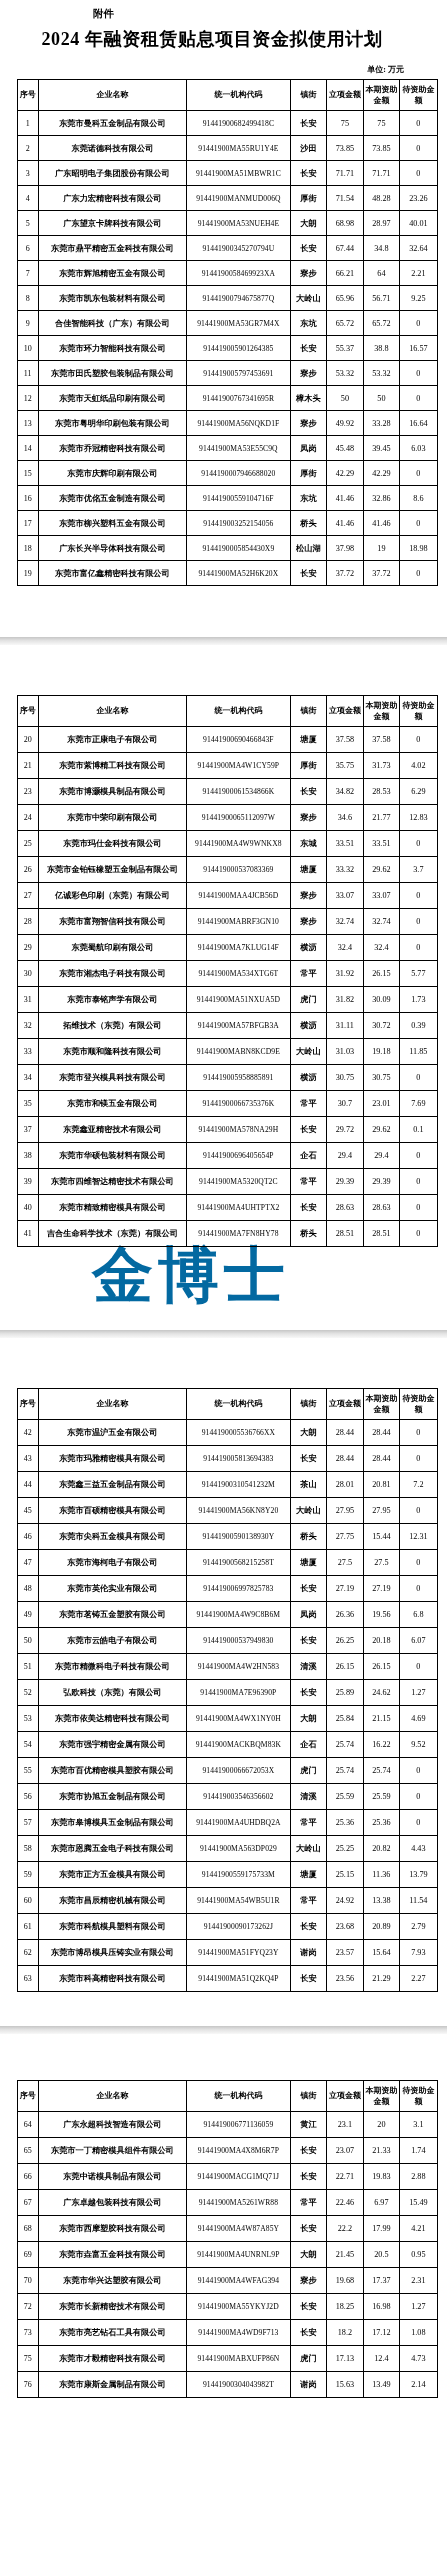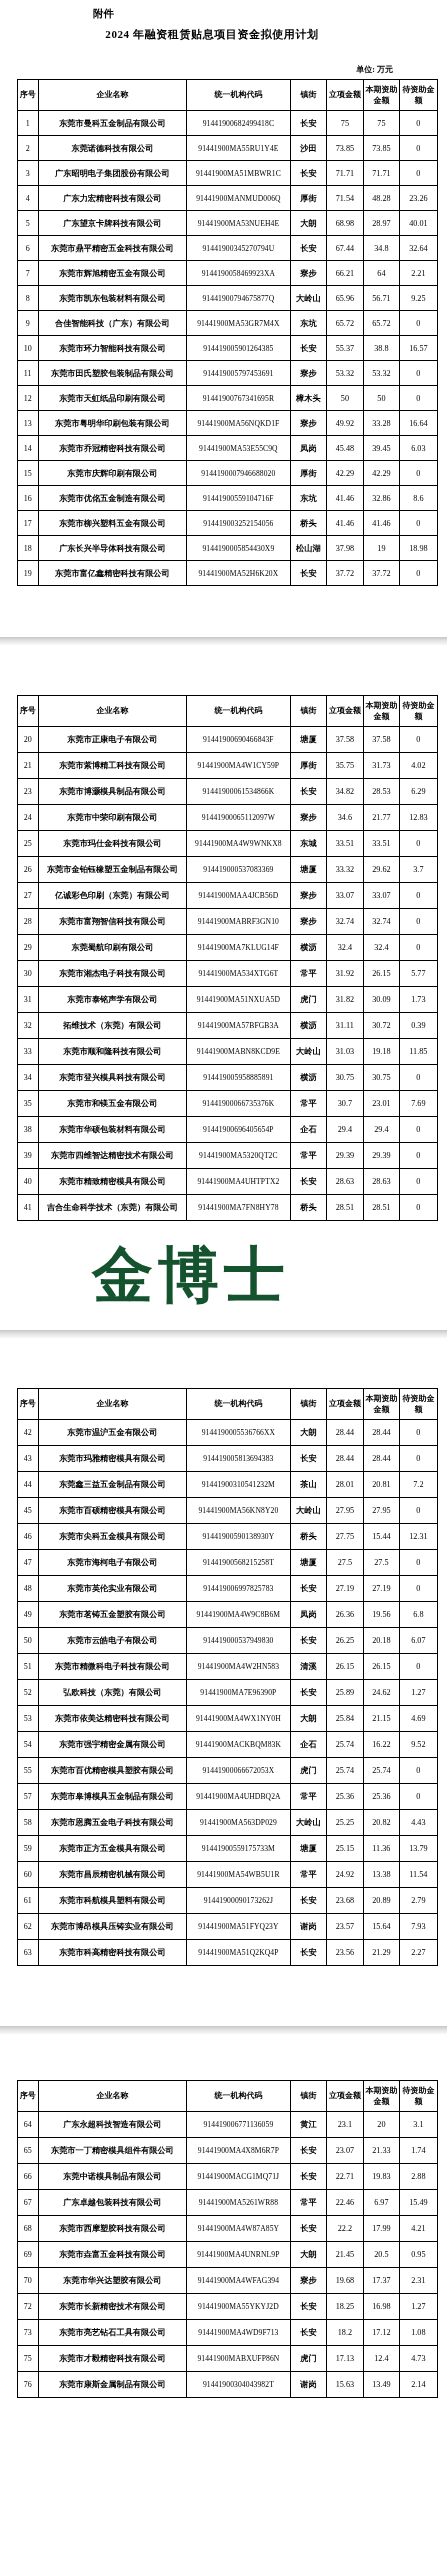--- a/index.html
+++ b/index.html
@@ -3,26 +3,26 @@
 <meta charset="utf-8">
 <style>
   html,body{margin:0;padding:0;}
   body{
     width:448px;height:2576px;position:relative;background:#ffffff;
     font-family:"Liberation Sans","DejaVu Sans",sans-serif;color:#000;
   }
   .attach{position:absolute;top:7.3px;left:57px;font-size:10.4px;font-weight:bold;
     font-family:"Liberation Serif","DejaVu Serif",serif;padding-left:36px;}
   .doc-title{position:absolute;top:27px;left:0;width:424px;text-align:center;
-    font-size:11px;font-weight:bold;font-family:"Liberation Serif","DejaVu Serif",serif;letter-spacing:0.6px;}
-  .unit-label{position:absolute;top:64px;right:55px;font-size:8px;font-weight:bold;
+    font-size:18px;font-weight:bold;font-family:"Liberation Serif","DejaVu Serif",serif;letter-spacing:0.6px;}
+  .unit-label{position:absolute;top:64px;right:44px;font-size:8px;font-weight:bold;
     font-family:"Liberation Serif","DejaVu Serif",serif;}
   .watermark{
     position:absolute;top:1245px;left:92px;z-index:0;
-    font-size:61px;font-weight:bold;color:#14532d;letter-spacing:4.9px;line-height:1;
+    font-size:61px;font-weight:bold;color:#0369a1;letter-spacing:4.9px;line-height:1;
     font-family:"Liberation Sans",sans-serif;user-select:none;
   }
   .page-gap{position:absolute;left:0;width:448px;height:8px;z-index:2;
     background:linear-gradient(to bottom,#c6c6c6 0%,#e3e3e3 45%,#f8f8f8 100%);}
   #gap1{top:637px;} #gap2{top:1330px;} #gap3{top:2026px;}
 
   table.doc-table{
     position:absolute;left:16.5px;width:420px;border-collapse:collapse;table-layout:fixed;z-index:1;
     background:transparent;
   }
@@ -397,20 +397,29 @@
       <tr>
         <td class="seq">35</td>
         <td class="company">东莞市和镁五金有限公司</td>
         <td class="code">91441900066735376K</td>
         <td class="town">常平</td>
         <td class="amount">30.7</td>
         <td class="amount">23.01</td>
         <td class="amount">7.69</td>
       </tr>
       <tr>
+        <td class="seq">37</td>
+        <td class="company">东莞鑫亚精密技术有限公司</td>
+        <td class="code">91441900MA578NA29H</td>
+        <td class="town">长安</td>
+        <td class="amount">29.72</td>
+        <td class="amount">29.62</td>
+        <td class="amount">0.1</td>
+      </tr>
+      <tr>
         <td class="seq">38</td>
         <td class="company">东莞市华硕包装材料有限公司</td>
         <td class="code">91441900696405654P</td>
         <td class="town">企石</td>
         <td class="amount">29.4</td>
         <td class="amount">29.4</td>
         <td class="amount">0</td>
       </tr>
       <tr>
         <td class="seq">39</td>
@@ -586,20 +595,29 @@
       <tr>
         <td class="seq">55</td>
         <td class="company">东莞市百优精密模具塑胶有限公司</td>
         <td class="code">91441900066672053X</td>
         <td class="town">虎门</td>
         <td class="amount">25.74</td>
         <td class="amount">25.74</td>
         <td class="amount">0</td>
       </tr>
       <tr>
+        <td class="seq">56</td>
+        <td class="company">东莞市协旭五金制品有限公司</td>
+        <td class="code">914419003546356602</td>
+        <td class="town">清溪</td>
+        <td class="amount">25.59</td>
+        <td class="amount">25.59</td>
+        <td class="amount">0</td>
+      </tr>
+      <tr>
         <td class="seq">57</td>
         <td class="company">东莞市皋博模具五金制品有限公司</td>
         <td class="code">91441900MA4UHDBQ2A</td>
         <td class="town">常平</td>
         <td class="amount">25.36</td>
         <td class="amount">25.36</td>
         <td class="amount">0</td>
       </tr>
       <tr>
         <td class="seq">58</td>

